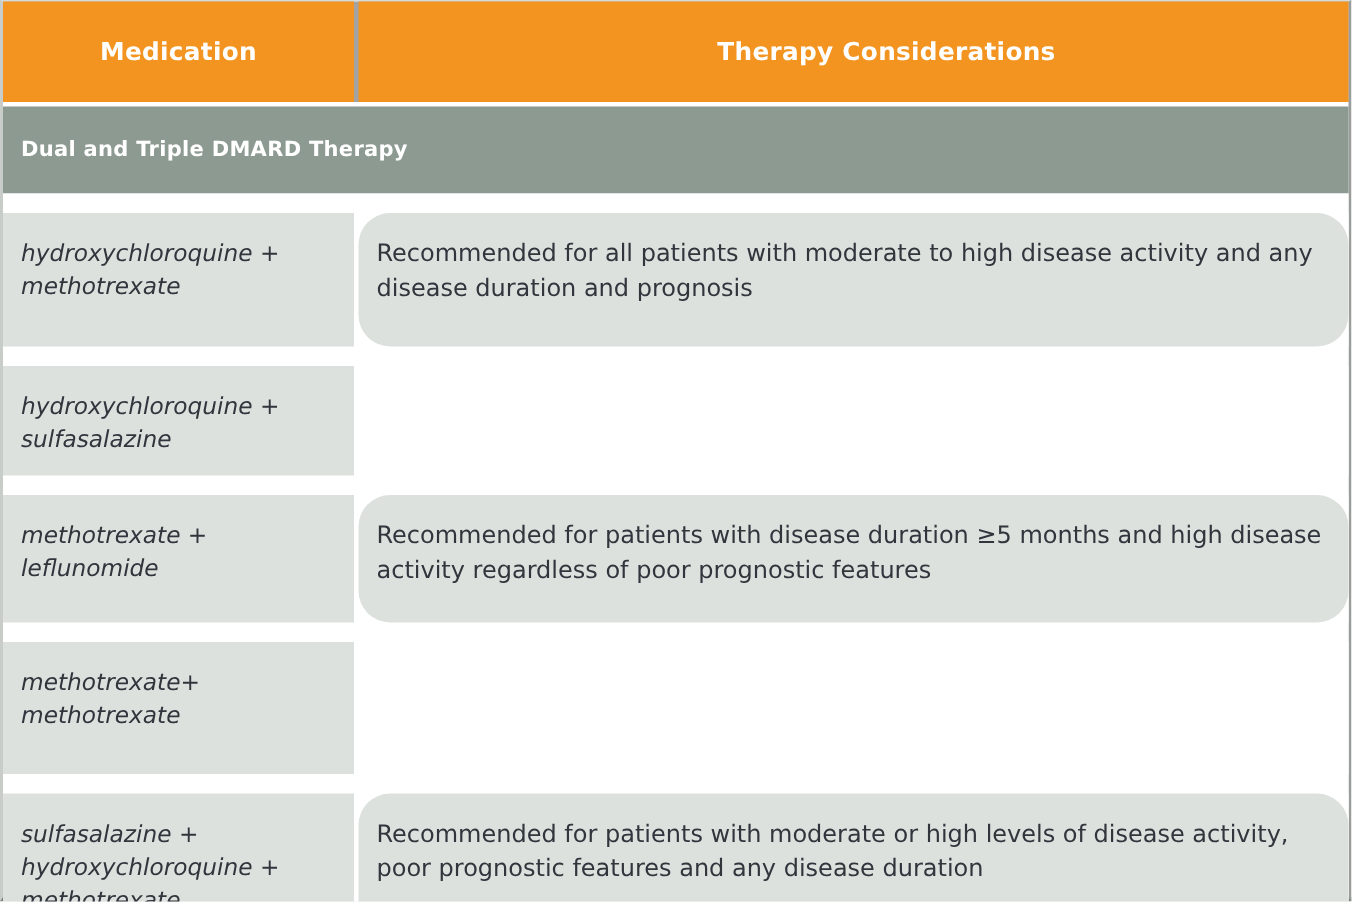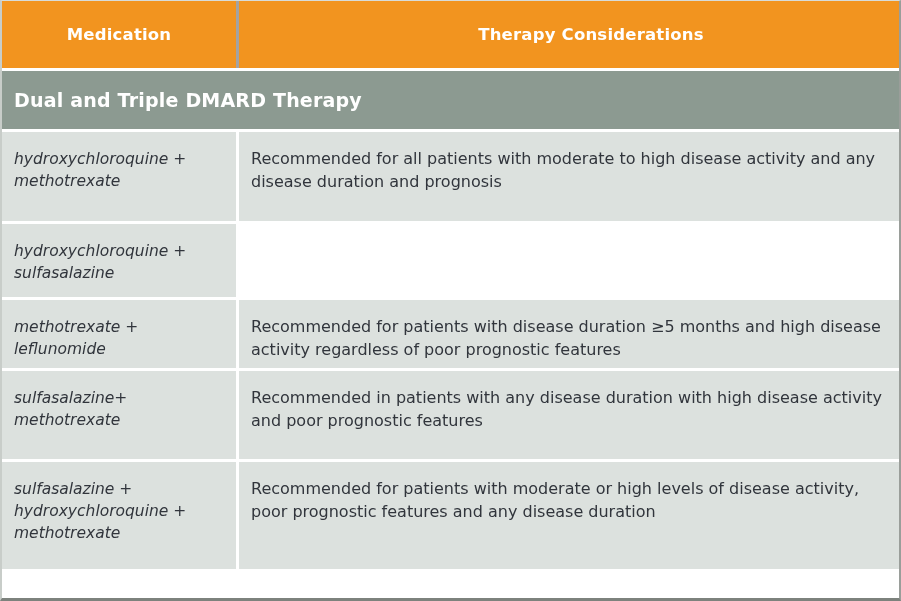--- a/index.html
+++ b/index.html
@@ -56,64 +56,65 @@
     padding-left: 44px;
   }
 
   
   .section-band {
     flex: 0 0 58px;
     height: 58px;
     background: #8C9A91;
     color: #ffffff;
     font-weight: bold;
-    font-size: 19px;
+    font-size: 14px;
     letter-spacing: 0.2px;
     display: flex;
     align-items: center;
     padding-left: 12px;
     box-sizing: border-box;
     margin-top: 3px;
   }
 
   
   .body {
     flex: 1 1 auto;
     display: flex;
     flex-direction: column;
     background: #ffffff;
   }
   .data-row {
     display: flex;
     background: #ffffff;
-    margin-top: 3px;
+    margin-top: 13px;
   }
   .cell {
     background: #DCE1DE;
     color: #31353C;
     box-sizing: border-box;
     padding: 16px 12px 14px 12px;
     font-size: 16px;
     line-height: 1.42;
   }
   .cell.col-med {
     width: 234px;
     flex: 0 0 234px;
     margin-right: 3px;
     font-style: italic;
     font-size: 15.5px;
   }
   .cell.col-therapy {
     flex: 1 1 auto;
     padding-right: 16px;
+    border-radius: 21px;
   }
 
   .r1 { height: 89px; }
   .r2 { height: 73px; }
-  .r3 { height: 68px; }
+  .r3 { height: 85px; }
   .r4 { height: 88px; }
   .r5 { height: 107px; }
 </style>
 </head>
 <body>
 
 <div class="table-wrap">
 
   <div class="header-row">
     <div class="header-cell col-med">Medication</div>
@@ -132,22 +133,21 @@
     <div class="data-row r2">
       <div class="cell col-med">hydroxychloroquine + sulfasalazine</div>
     </div>
 
     <div class="data-row r3">
       <div class="cell col-med">methotrexate + leflunomide</div>
       <div class="cell col-therapy">Recommended for patients with disease duration ≥5 months and high disease activity regardless of poor prognostic features</div>
     </div>
 
     <div class="data-row r4">
-      <div class="cell col-med">sulfasalazine+ methotrexate</div>
-      <div class="cell col-therapy">Recommended in patients with any disease duration with high disease activity and poor prognostic features</div>
+      <div class="cell col-med">methotrexate+ methotrexate</div>
     </div>
 
     <div class="data-row r5">
       <div class="cell col-med">sulfasalazine + hydroxychloroquine + methotrexate</div>
       <div class="cell col-therapy">Recommended for patients with moderate or high levels of disease activity, poor prognostic features and any disease duration</div>
     </div>
 
   </div>
 </div>
 

